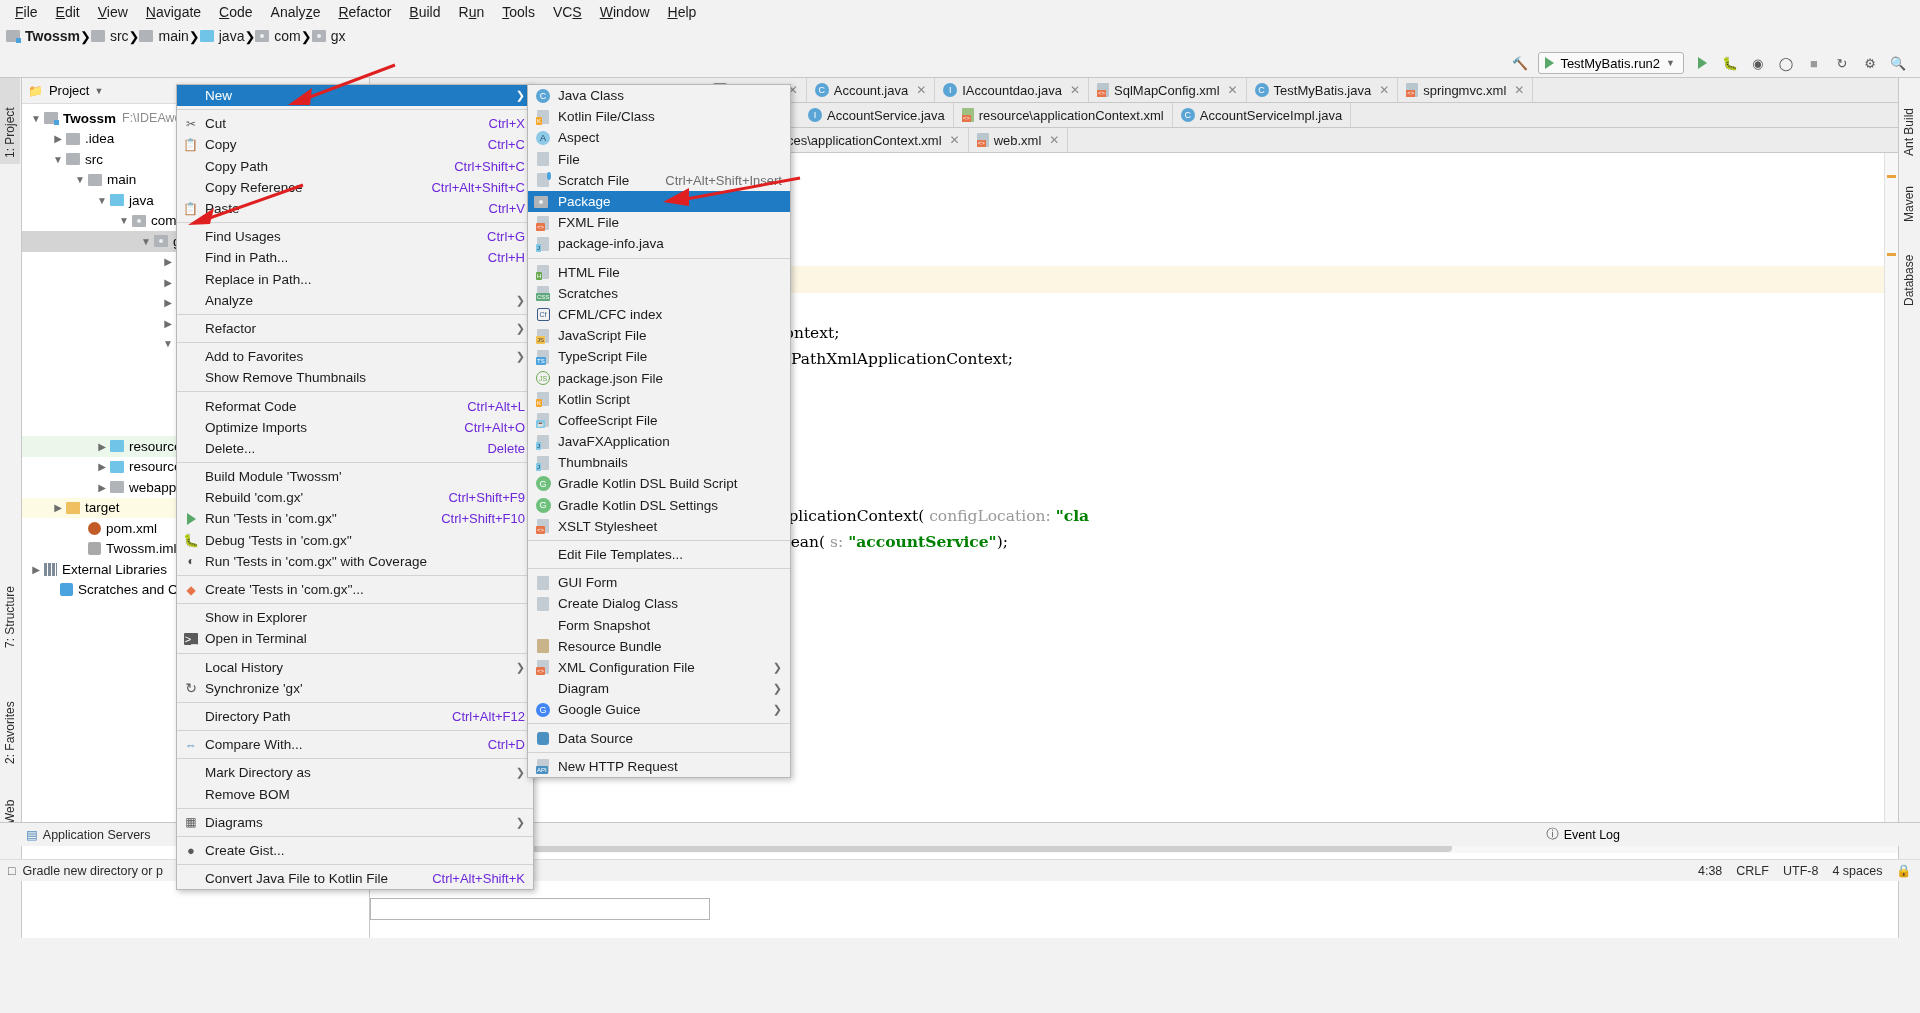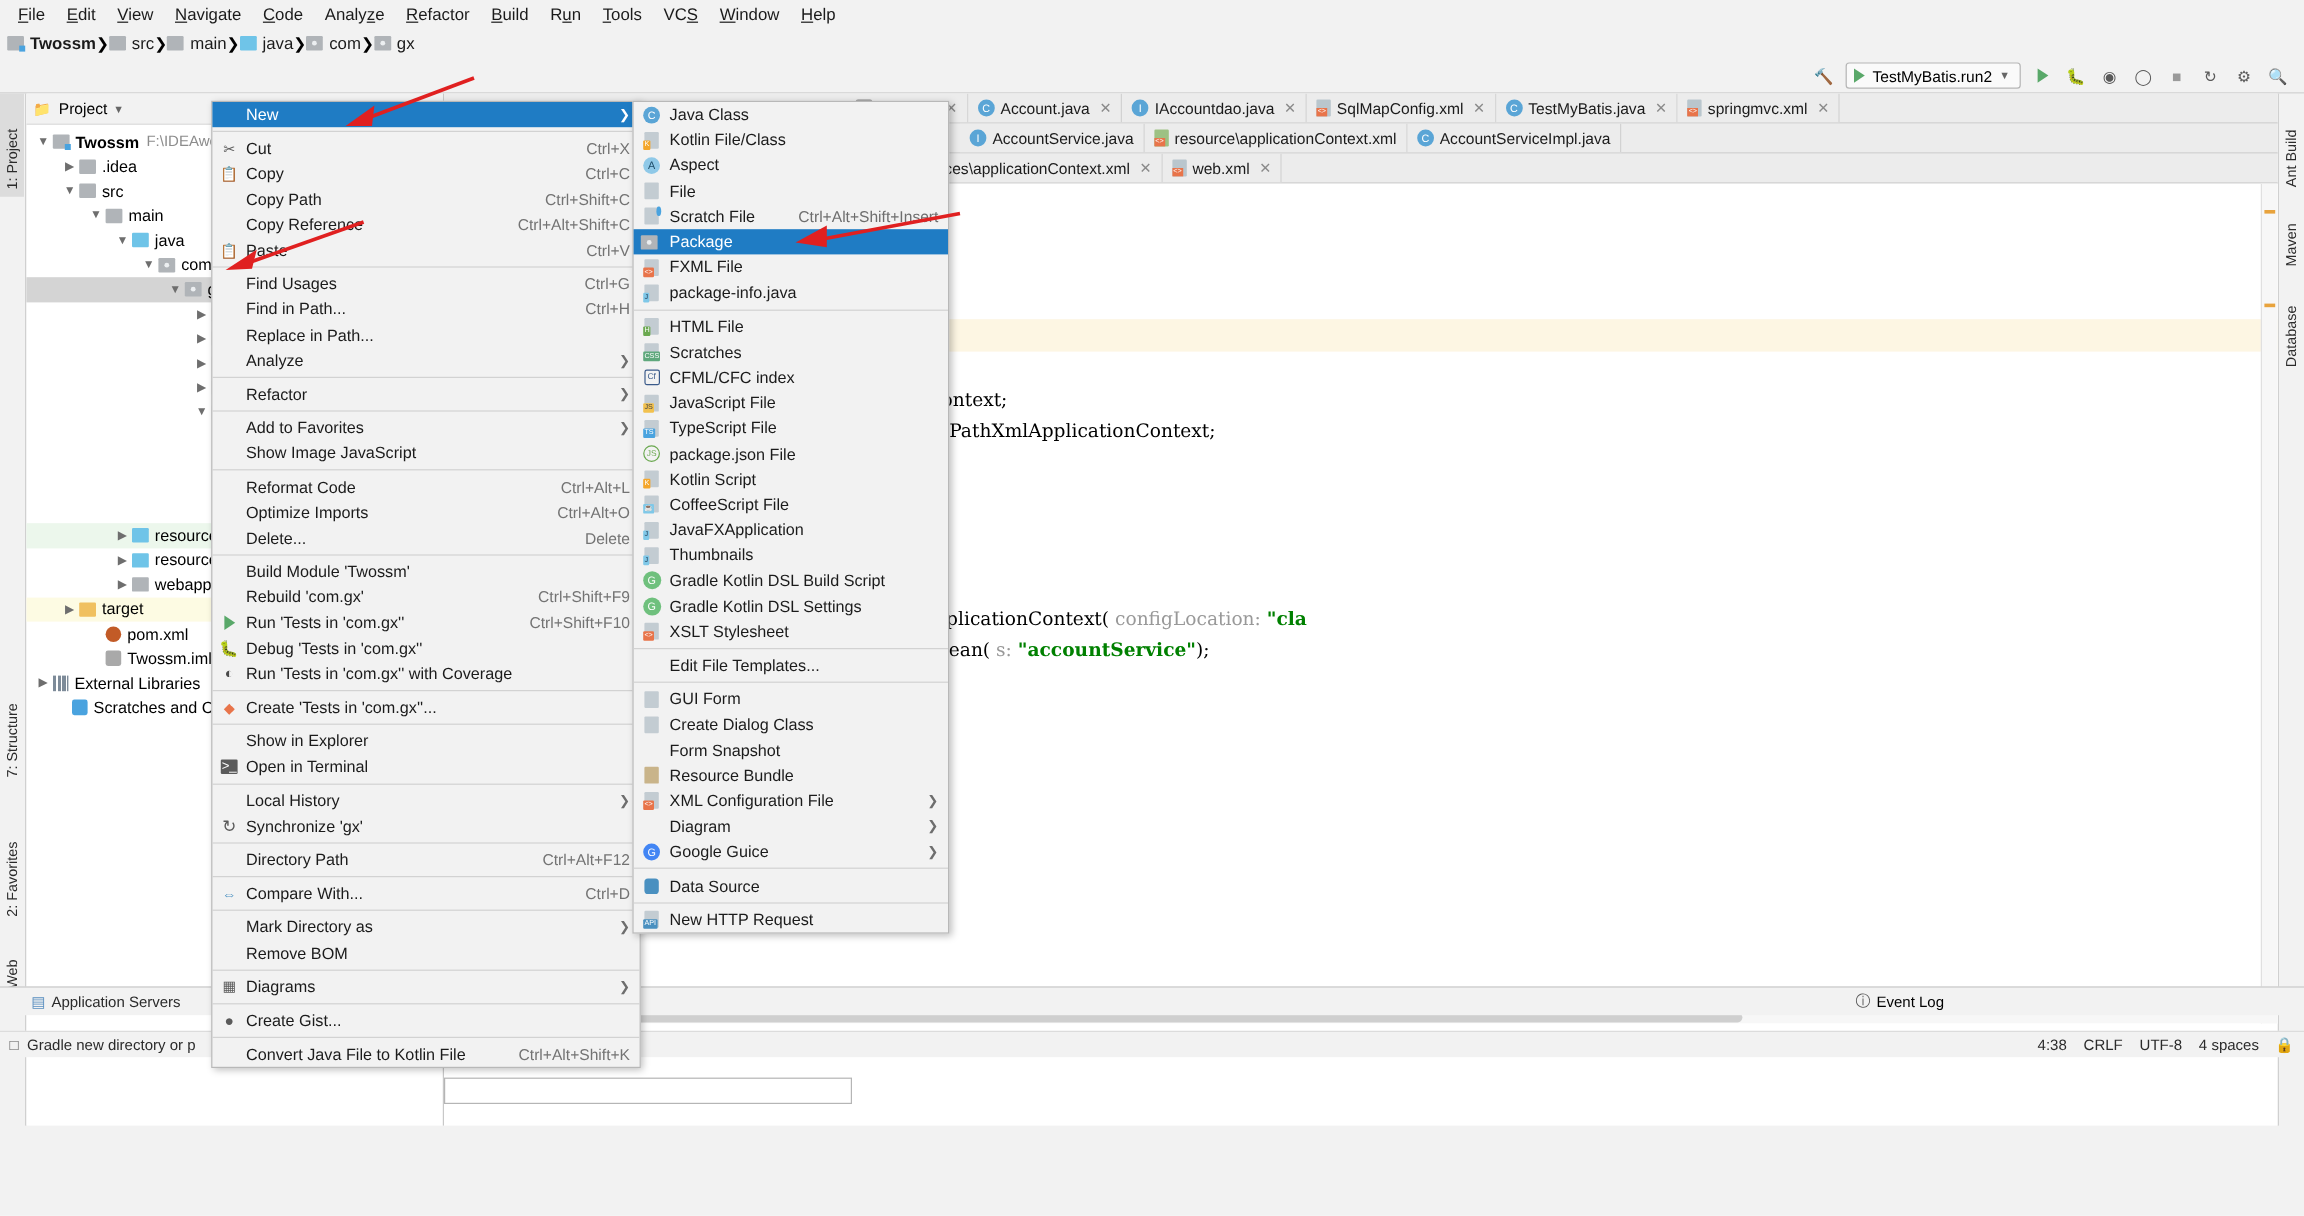--- a/index.html
+++ b/index.html
@@ -185,21 +185,21 @@
   .ctxitem {
     display: flex; align-items: center; height: 21.2px; padding: 0 8px 0 0;
     font-size: 13.5px; color: #1b1b1b; position: relative;
   }
   .ctxitem.hl { background: #1f7cc4; color: #fff; }
   .ctxitem .ci {
     width: 28px; display: flex; align-items: center; justify-content: center; flex: none;
     font-size: 12px; color: #5a5a5a;
   }
   .ctxitem .txt { flex: 1; white-space: nowrap; }
-  .ctxitem .sc { color: #737373; font-size: 13px; margin-left: 10px; white-space: nowrap; }
+  .ctxitem .sc { color: #6d28d9; font-size: 13px; margin-left: 10px; white-space: nowrap; }
   .ctxitem .sub { margin-left: 10px; color: #6e6e6e; font-size: 11px; }
   .ctxitem.hl .sub { color: #fff; }
   .ctxsep { height: 1px; background: #d2d2d2; margin: 3px 0; }
 
   
   .submenu {
     position: absolute; left: 527px; top: 84px; width: 264px;
     background: #f2f2f2; border: 1px solid #b8b8b8;
     box-shadow: 2px 2px 6px rgba(0,0,0,0.25); z-index: 60;
   }
@@ -591,21 +591,21 @@
       <span class="sub">❯</span>
     </div>
     <div class="ctxsep"></div>
     <div class="ctxitem">
       <span class="ci"></span>
       <span class="txt">Add to Favorites</span>
       <span class="sub">❯</span>
     </div>
     <div class="ctxitem">
       <span class="ci"></span>
-      <span class="txt">Show Image JavaScript</span>
+      <span class="txt">Show Remove Thumbnails</span>
     </div>
     <div class="ctxsep"></div>
     <div class="ctxitem">
       <span class="ci"></span>
       <span class="txt">Reformat Code</span>
       <span class="sc">Ctrl+Alt+L</span>
     </div>
     <div class="ctxitem">
       <span class="ci"></span>
       <span class="txt">Optimize Imports</span>

